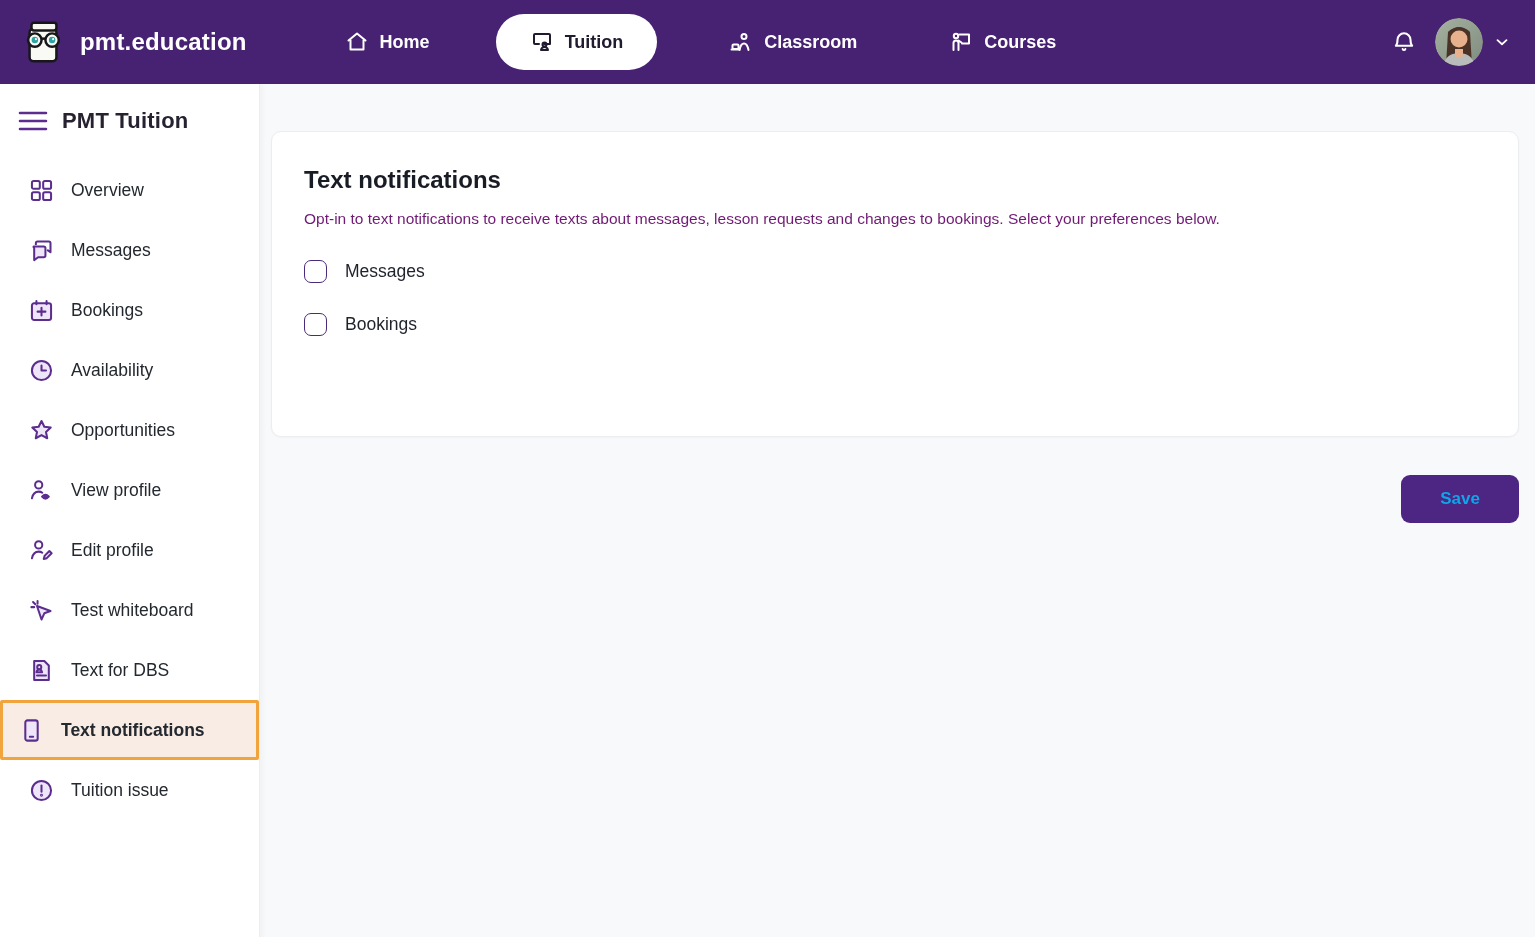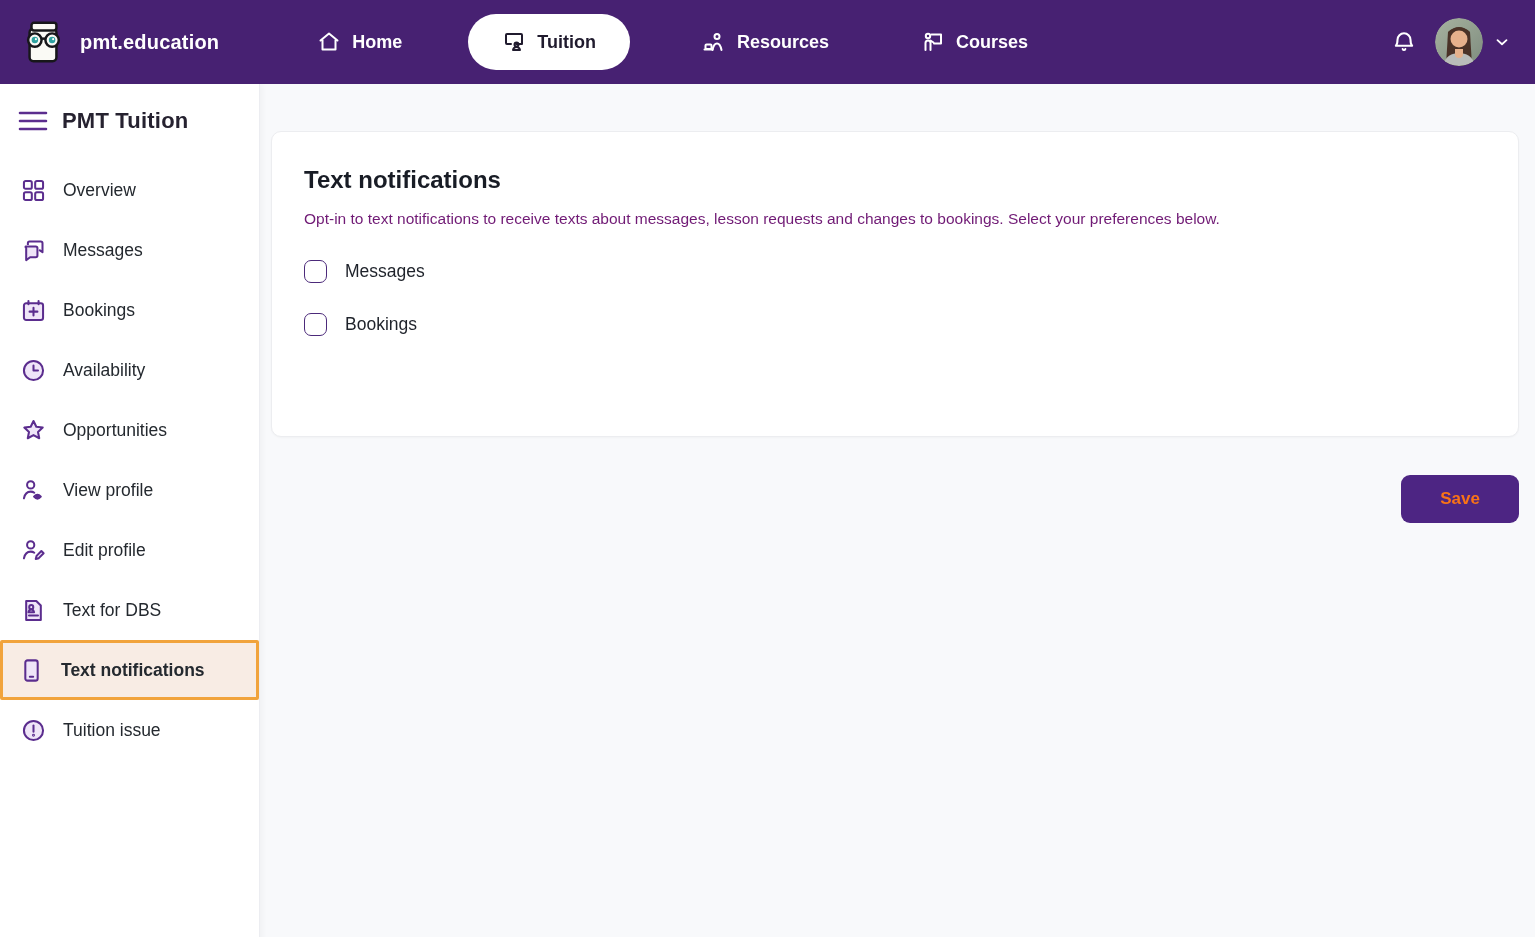--- a/index.html
+++ b/index.html
@@ -4,21 +4,21 @@
 <style>
   * { margin:0; padding:0; box-sizing:border-box; }
   html,body { width:1535px; height:937px; overflow:hidden;
     font-family:"Liberation Sans", sans-serif; background:#F8F9FB; }
 
   
   .navbar { height:84px; background:#472172; display:flex; align-items:center;
     padding:0 24px 0 20px; position:relative; z-index:10; }
   .brand { display:flex; align-items:center; gap:14px; }
   .brand-logo { width:46px; height:46px; display:block; }
-  .brand-name { color:#FFFFFF; font-size:20px; font-weight:700; letter-spacing:.2px; }
+  .brand-name { color:#FFFFFF; font-size:24px; font-weight:700; letter-spacing:.2px; }
   .nav-items { display:flex; align-items:center; margin-left:72px; }
   .nav-item { display:flex; align-items:center; gap:11px; color:#FFFFFF;
     font-size:18px; font-weight:700; padding:16px 26px; border-radius:30px;
     cursor:pointer; margin-right:40px; white-space:nowrap; }
   .nav-item svg { width:24px; height:24px; display:block; }
   .nav-item.active { background:#FFFFFF; color:#201B2E; padding:16px 34px; margin-right:46px; }
   .nav-right { margin-left:auto; display:flex; align-items:center; gap:16px; }
   .bell-btn { width:30px; height:30px; color:#fff; cursor:pointer; display:flex;
     align-items:center; justify-content:center; }
   .bell-btn svg { width:26px; height:26px; }
@@ -31,38 +31,38 @@
   .app { display:flex; height:912px; }
 
   
   .sidebar { width:260px; background:#FFFFFF; border-right:1px solid #ECEDF1;
     box-shadow:2px 0 6px rgba(0,0,0,.04); flex-shrink:0; }
   .sidebar-header { display:flex; align-items:center; gap:14px; padding:24px 18px 26px 18px; }
   .hamburger { width:30px; height:24px; color:#5B2D8E; cursor:pointer; }
   .hamburger svg { width:30px; height:24px; display:block; }
   .sidebar-title { font-size:22px; font-weight:700; color:#262230; letter-spacing:.2px; }
   .side-item { height:60px; display:flex; align-items:center; gap:16px;
-    padding-left:20px; cursor:pointer; color:#24292F; font-size:17.5px; }
+    padding-left:28px; cursor:pointer; color:#24292F; font-size:17.5px; }
   .side-item svg { width:27px; height:27px; flex-shrink:0; color:#5B2D8E; }
   .side-item.active { background:#F8ECE4; border:3px solid #F1A33C; border-radius:2px;
     font-weight:700; padding-left:15px; }
   .icon-fill { fill:#EFE5F8; }
 
   
   .main { flex:1; padding:47px 16px 0 11px; }
   .card { background:#FFFFFF; border:1px solid #ECEDF0; border-radius:10px;
     height:306px; padding:34px 32px; box-shadow:0 1px 2px rgba(16,24,40,.03); }
   .card-title { font-size:24px; font-weight:700; color:#181C25; margin-bottom:16px; }
   .card-desc { font-size:15.5px; color:#701a75; margin-bottom:32px; }
   .check-row { display:flex; align-items:center; gap:18px; margin-bottom:30px; }
   .checkbox { width:23px; height:23px; border:1.6px solid #4C2A7A; border-radius:7px;
     background:#FFFFFF; cursor:pointer; flex-shrink:0; }
   .check-label { font-size:17.5px; color:#1E222A; }
   .save-row { display:flex; justify-content:flex-end; margin-top:38px; }
-  .save-btn { background:#4D2583; color:#f97316; border:none; border-radius:9px;
+  .save-btn { background:#4D2583; color:#0ea5e9; border:none; border-radius:9px;
     width:118px; height:48px; font-size:17px; font-weight:700;
     font-family:"Liberation Sans", sans-serif; cursor:pointer; }
 </style>
 </head>
 <body>
 
 <header class="navbar">
   <div class="brand">
     <svg class="brand-logo" viewBox="0 0 48 48">
       <rect x="10" y="10" width="28" height="34" rx="4" fill="#FAFAF5" stroke="#17171A" stroke-width="2.6"></rect>
@@ -93,21 +93,21 @@
       </svg>
       <span>Tuition</span>
     </div>
     <div class="nav-item">
       <svg viewBox="0 0 24 24" fill="none" stroke="currentColor" stroke-width="2" stroke-linecap="round" stroke-linejoin="round">
         <circle cx="15" cy="6.5" r="2.5"></circle>
         <path d="M10.5 20c.8-4 2.6-6.5 4.5-6.5s3.7 2.5 4.5 6.5"></path>
         <rect x="3.5" y="14.5" width="6" height="4.5" rx="1"></rect>
         <path d="M2.5 19.5h8"></path>
       </svg>
-      <span>Resources</span>
+      <span>Classroom</span>
     </div>
     <div class="nav-item">
       <svg viewBox="0 0 24 24" fill="none" stroke="currentColor" stroke-width="2" stroke-linecap="round" stroke-linejoin="round">
         <path d="M10.5 4.5H20v9h-7"></path>
         <circle cx="7" cy="6" r="2.2"></circle>
         <path d="M4.5 20v-7a2.5 2.5 0 0 1 5 0v7M9.5 10.5l3 2"></path>
       </svg>
       <span>Courses</span>
     </div>
   </nav>
@@ -215,20 +215,27 @@
     <div class="side-item">
       <svg viewBox="0 0 24 24" fill="none" stroke="currentColor" stroke-width="1.8" stroke-linecap="round" stroke-linejoin="round">
         <circle cx="9.5" cy="7" r="3.2"></circle>
         <path d="M3.5 19c.8-4 3-6 6-6 1.2 0 2.3.3 3.2 1"></path>
         <path class="icon-fill" d="M14 19.5l.7-2.7 4.3-4.3 2 2-4.3 4.3z"></path>
       </svg>
       <span>Edit profile</span>
     </div>
 
 
+    <div class="side-item">
+      <svg viewBox="0 0 24 24" fill="none" stroke="currentColor" stroke-width="1.8" stroke-linecap="round" stroke-linejoin="round">
+        <path class="icon-fill" d="M8 8l12 4.5-5.5 2L12 20z"></path>
+        <path d="M4.5 4.5l2 2M3 9h2.5M8.5 3.5V6"></path>
+      </svg>
+      <span>Test whiteboard</span>
+    </div>
 
     <div class="side-item">
       <svg viewBox="0 0 24 24" fill="none" stroke="currentColor" stroke-width="1.8" stroke-linecap="round" stroke-linejoin="round">
         <path class="icon-fill" d="M5.5 3.5h9l4 4v13h-13z"></path>
         <circle cx="10" cy="9" r="1.8"></circle>
         <path d="M7.5 13.5c.4-1.6 1.4-2.3 2.5-2.3s2.1.7 2.5 2.3zM8 16.5h8"></path>
       </svg>
       <span>Text for DBS</span>
     </div>
 

